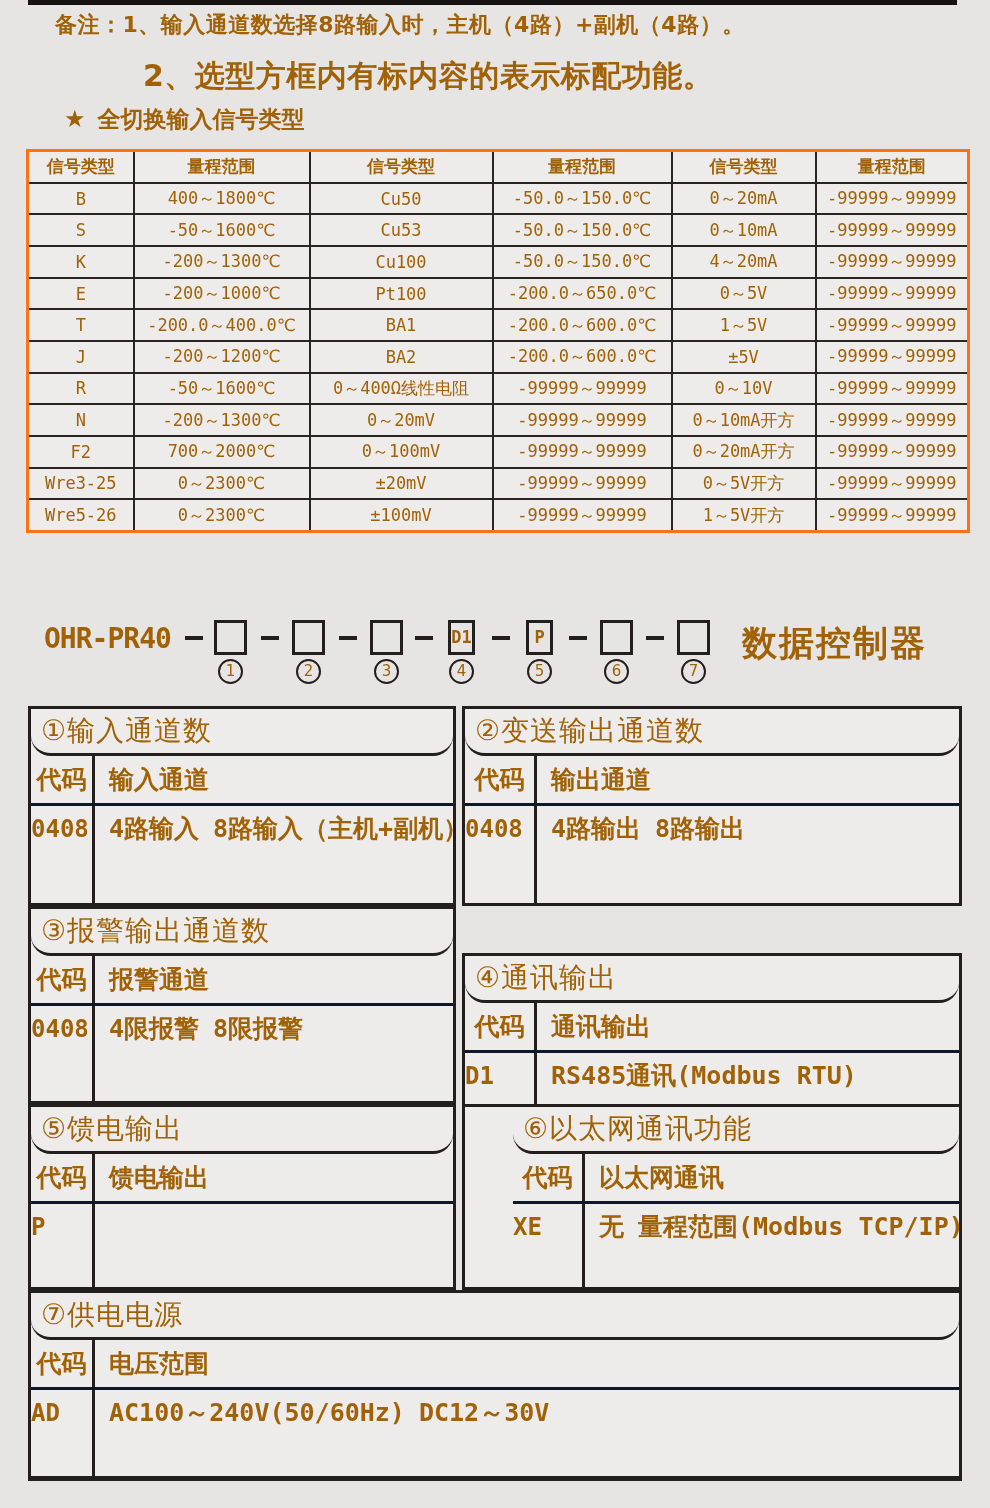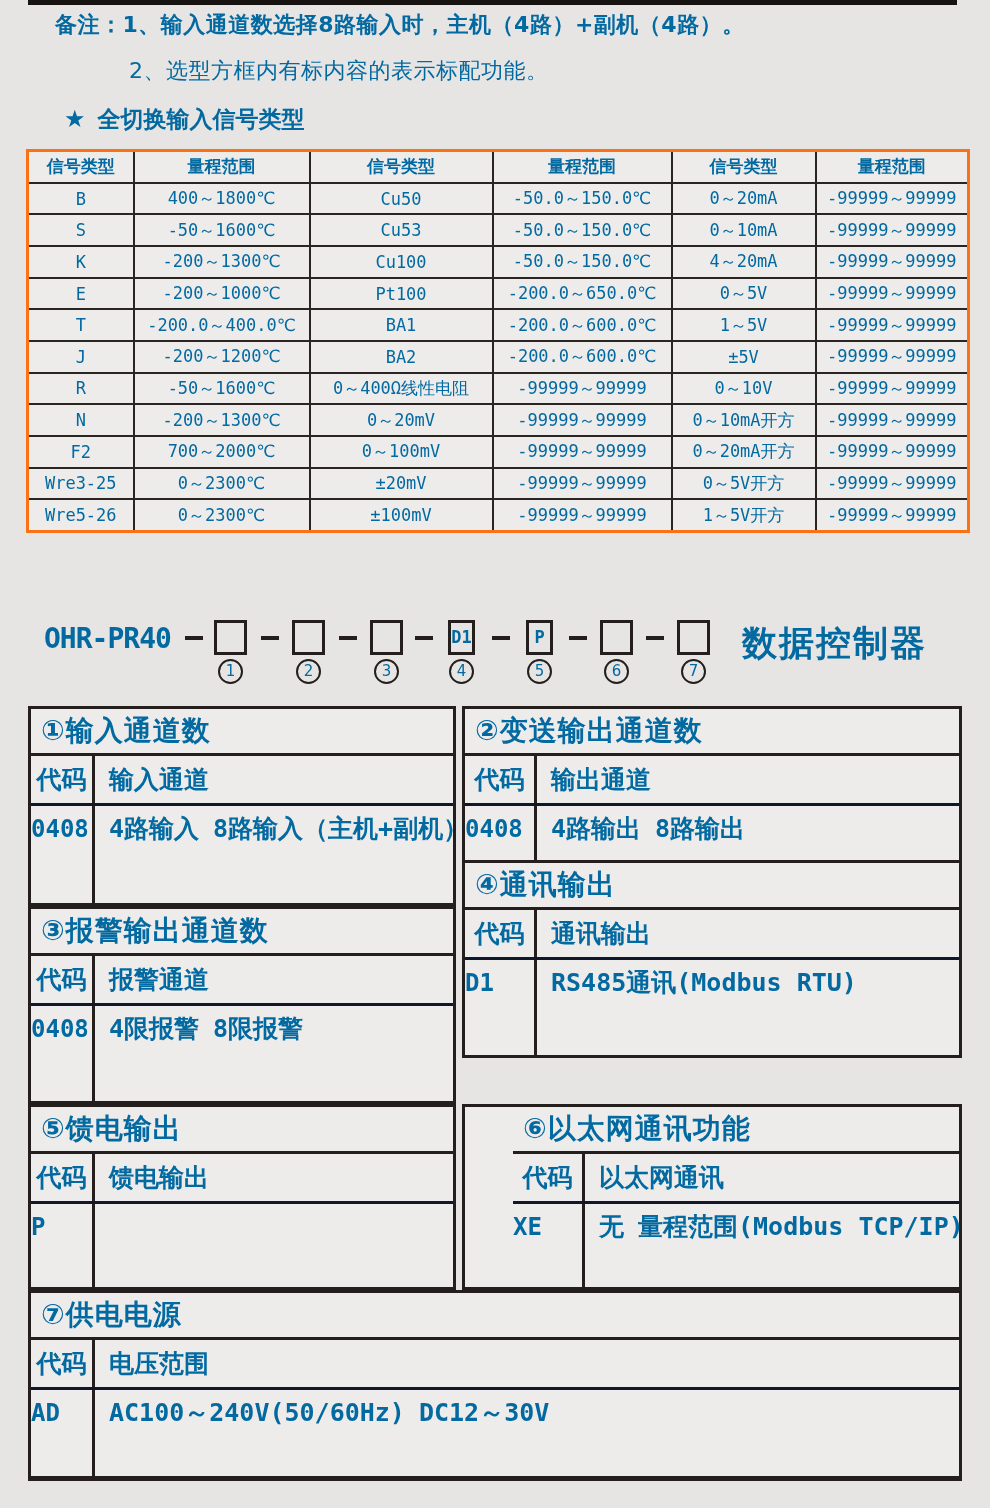--- a/index.html
+++ b/index.html
@@ -1,22 +1,22 @@
 <!DOCTYPE html>
 <html><head>
 <meta charset="utf-8">
 <title>OHR-PR40 选型</title>
 <style>
   html,body{margin:0;padding:0;background:#e7e5e3;}
   .canvas{position:relative;width:990px;height:1508px;background:#e7e5e3;overflow:hidden;
-          font-family:"DejaVu Sans","Liberation Sans",sans-serif;color:#0369a1;}
+          font-family:"DejaVu Sans","Liberation Sans",sans-serif;color:#a16207;}
   .top-rule{position:absolute;left:28px;top:0;width:929px;height:5px;background:#171310;}
 
   .note1{position:absolute;left:55px;top:10px;font-size:22px;font-weight:600;letter-spacing:.5px;white-space:nowrap;}
-  .note2{position:absolute;left:129px;top:56px;font-size:22px;font-weight:400;letter-spacing:.5px;white-space:nowrap;}
+  .note2{position:absolute;left:143px;top:56px;font-size:30px;font-weight:700;letter-spacing:.5px;white-space:nowrap;}
   .starline{position:absolute;left:64px;top:104px;font-size:23px;font-weight:600;white-space:nowrap;}
   .star{margin-right:12px;font-size:24px;}
 
   table.sigtable{position:absolute;left:26px;top:149px;width:941px;height:384px;
         border-collapse:collapse;table-layout:fixed;background:#edeceb;border:3px solid #f97316;}
   .sigtable th,.sigtable td{border:2px solid #2b2522;text-align:center;vertical-align:middle;padding:0;
         font-size:17px;font-family:"DejaVu Sans Mono","DejaVu Sans",sans-serif;white-space:nowrap;overflow:hidden;}
   .sigtable th{font-weight:600;font-family:"DejaVu Sans","Liberation Sans",sans-serif;}
 
   .ocode-prefix{position:absolute;left:44px;top:622px;font-size:28px;font-weight:600;letter-spacing:-1px;
@@ -30,27 +30,27 @@
   .da1{left:185px}.da2{left:261px}.da3{left:339px}.da4{left:415px}.da5{left:492px}.da6{left:569px}.da7{left:646px}
   .ocircle{position:absolute;top:659px;width:25px;height:25px;border:2px solid #241f1c;border-radius:50%;
         box-sizing:border-box;text-align:center;line-height:21px;font-size:15px;}
   .c1{left:218px}.c2{left:296px}.c3{left:374px}.c4{left:449px}.c5{left:527px}.c6{left:604px}.c7{left:681px}
 
   .sec{position:absolute;border:3px solid #241f1c;background:#edeceb;box-sizing:border-box;
        display:flex;flex-direction:column;}
   .s1{left:28px;top:706px;width:428px;height:200px;}
   .s2{left:462px;top:706px;width:500px;height:200px;}
   .s3{left:28px;top:906px;width:428px;height:198px;}
-  .s4{left:462px;top:860px;width:500px;height:198px;}
+  .s4{left:462px;top:953px;width:500px;height:198px;}
   .s5{left:28px;top:1104px;width:428px;height:186px;}
   .s6{left:462px;top:1104px;width:500px;height:186px;padding-left:48px;}
   .s7{left:28px;top:1290px;width:934px;height:191px;border-bottom-width:5px;}
 
-  .sec-title{height:44px;line-height:44px;border-bottom:3px solid #241f1c;font-size:28px;font-weight:700;
-       padding-left:10px;letter-spacing:1px;white-space:nowrap;}
+  .sec-title{height:44px;line-height:44px;border-bottom:3px solid #241f1c;font-size:28px;font-weight:400;
+       padding-left:10px;letter-spacing:1px;white-space:nowrap;border-radius:20px;}
   .sec-head{display:flex;height:47px;border-bottom:3px solid #0f172a;font-size:25px;font-weight:600;}
   .sec-codehead{width:64px;border-right:3px solid #241f1c;box-sizing:border-box;display:flex;
        align-items:center;justify-content:center;flex:none;}
   .wide .sec-codehead{width:72px;}
   .sec-deschead{flex:1;display:flex;align-items:center;padding-left:14px;white-space:nowrap;}
   .sec-body{flex:1;display:flex;}
   .sec-codecol{width:64px;border-right:3px solid #241f1c;box-sizing:border-box;display:flex;
        flex-direction:row;flex:none;}
   .wide .sec-codecol{width:72px;}
   .sec-desccol{flex:1;display:flex;flex-direction:row;}

